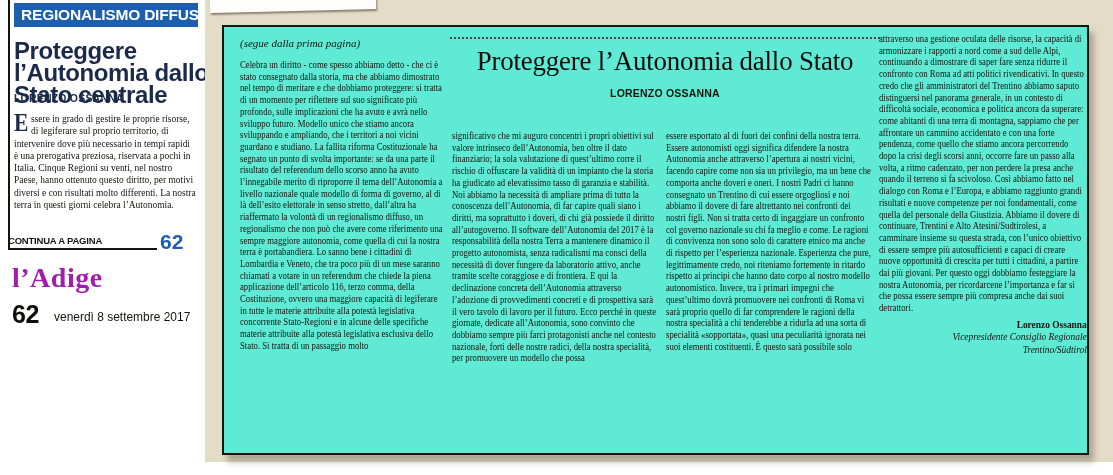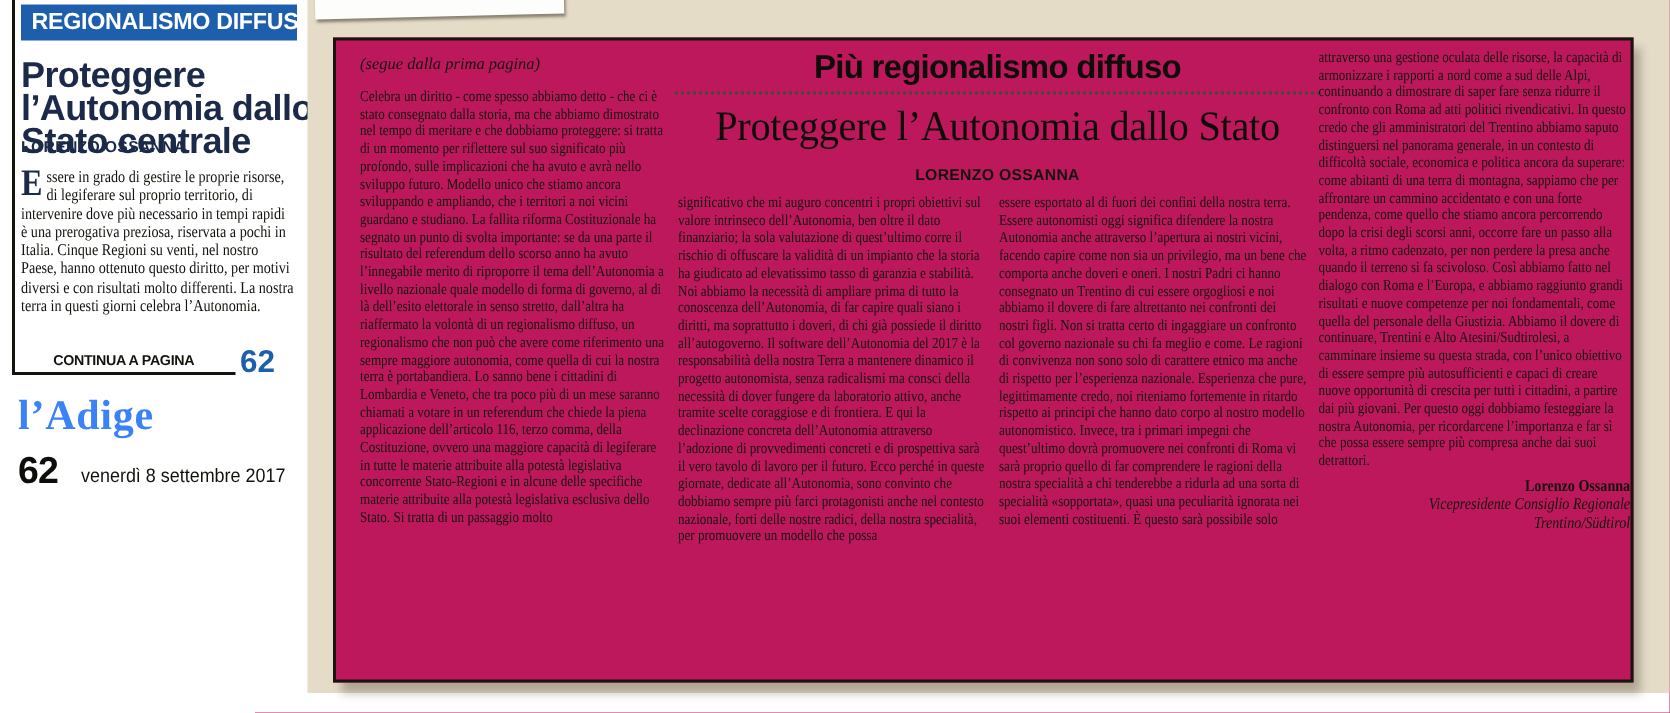--- a/index.html
+++ b/index.html
@@ -35,54 +35,54 @@
     position:absolute; left:14px; top:112px; width:212px;
     font-size:11px; line-height:12.3px; color:#14120d;
     transform:scaleX(0.86); transform-origin:0 0;
   }
   .dropcap{
     float:left; font-size:25px; line-height:22px; font-weight:700;
     color:var(--navy); padding-right:3px;
   }
   .continua-row{
     position:absolute; left:8px; top:234px; width:149px; height:16px;
-    border-bottom:2px solid #15130d; text-align:center;
+    border-bottom:2px solid #15130d; text-align:left;
     font-family:"Liberation Sans", sans-serif; font-weight:700;
     font-size:9.5px; line-height:14px; letter-spacing:-0.2px; color:#15130d;
   }
   .continua-num{
     position:absolute; left:160px; top:230px;
     font-family:"Liberation Sans", sans-serif; font-weight:700;
     font-size:21px; color:var(--accent-blue);
   }
   .masthead{
     position:absolute; left:12px; top:262px;
     font-family:"Liberation Serif", serif; font-weight:700;
-    font-size:28px; letter-spacing:0.5px; color:#3b82f6;
+    font-size:28px; letter-spacing:0.5px; color:#a21caf;
   }
   .folio-num{
     position:absolute; left:12px; top:300px;
     font-family:"Liberation Sans", sans-serif; font-weight:700;
     font-size:25px; letter-spacing:-0.5px; color:#0e0d0a;
   }
   .folio-date{
     position:absolute; left:54px; top:309px;
     font-family:"Liberation Sans", sans-serif; font-size:13px;
     color:#14120d; transform:scaleX(0.92); transform-origin:0 0;
   }
   
   .panel{position:absolute; left:205px; top:0; width:908px; height:462px; background:var(--beige);}
   .page-behind{
     position:absolute; left:210px; top:-7px; width:166px; height:18px;
     background:#fdfdfb; transform:rotate(-1.4deg);
     box-shadow:1px 2px 2px rgba(60,55,40,0.55);
   }
   .article-box{
     position:absolute; left:222px; top:25px; width:867px; height:430px;
-    background:#be185d; border:2px solid var(--border-ink);
+    background:#5eead4; border:2px solid var(--border-ink);
     box-shadow:5px 7px 6px rgba(70,63,45,0.35);
     overflow:hidden;
   }
   .note{
     position:absolute; left:16px; top:10px; width:220px;
     font-style:italic; font-size:11px; color:#14120d;
   }
   .col{
     position:absolute; width:240px;
     font-size:10.2px; line-height:11.7px; color:#14120d;
@@ -135,21 +135,20 @@
 <div class="folio-date">venerdì 8 settembre 2017</div>
 
 <div class="panel"></div>
 <div class="page-behind"></div>
 
 <div class="article-box">
 
   <div class="note">(segue dalla prima pagina)</div>
 
   <div class="header-block">
-    <div class="art-kicker">Più regionalismo diffuso</div>
     <div class="dotted-rule"></div>
     <div class="art-headline">Proteggere l’Autonomia dallo Stato</div>
     <div class="art-byline">LORENZO OSSANNA</div>
   </div>
 
   <div class="col col-1">Celebra un diritto - come spesso abbiamo detto - che ci è stato consegnato dalla storia, ma che abbiamo dimostrato nel tempo di meritare e che dobbiamo proteggere: si tratta di un momento per riflettere sul suo significato più profondo, sulle implicazioni che ha avuto e avrà nello sviluppo futuro. Modello unico che stiamo ancora sviluppando e ampliando, che i territori a noi vicini guardano e studiano. La fallita riforma Costituzionale ha segnato un punto di svolta importante: se da una parte il risultato del referendum dello scorso anno ha avuto l’innegabile merito di riproporre il tema dell’Autonomia a livello nazionale quale modello di forma di governo, al di là dell’esito elettorale in senso stretto, dall’altra ha riaffermato la volontà di un regionalismo diffuso, un regionalismo che non può che avere come riferimento una sempre maggiore autonomia, come quella di cui la nostra terra è portabandiera. Lo sanno bene i cittadini di Lombardia e Veneto, che tra poco più di un mese saranno chiamati a votare in un referendum che chiede la piena applicazione dell’articolo 116, terzo comma, della Costituzione, ovvero una maggiore capacità di legiferare in tutte le materie attribuite alla potestà legislativa concorrente Stato-Regioni e in alcune delle specifiche materie attribuite alla potestà legislativa esclusiva dello Stato. Si tratta di un passaggio molto</div>
   <div class="col col-2">significativo che mi auguro concentri i propri obiettivi sul valore intrinseco dell’Autonomia, ben oltre il dato finanziario; la sola valutazione di quest’ultimo corre il rischio di offuscare la validità di un impianto che la storia ha giudicato ad elevatissimo tasso di garanzia e stabilità. Noi abbiamo la necessità di ampliare prima di tutto la conoscenza dell’Autonomia, di far capire quali siano i diritti, ma soprattutto i doveri, di chi già possiede il diritto all’autogoverno. Il software dell’Autonomia del 2017 è la responsabilità della nostra Terra a mantenere dinamico il progetto autonomista, senza radicalismi ma consci della necessità di dover fungere da laboratorio attivo, anche tramite scelte coraggiose e di frontiera. E qui la declinazione concreta dell’Autonomia attraverso l’adozione di provvedimenti concreti e di prospettiva sarà il vero tavolo di lavoro per il futuro. Ecco perché in queste giornate, dedicate all’Autonomia, sono convinto che dobbiamo sempre più farci protagonisti anche nel contesto nazionale, forti delle nostre radici, della nostra specialità, per promuovere un modello che possa</div>
   <div class="col col-3">essere esportato al di fuori dei confini della nostra terra. Essere autonomisti oggi significa difendere la nostra Autonomia anche attraverso l’apertura ai nostri vicini, facendo capire come non sia un privilegio, ma un bene che comporta anche doveri e oneri. I nostri Padri ci hanno consegnato un Trentino di cui essere orgogliosi e noi abbiamo il dovere di fare altrettanto nei confronti dei nostri figli. Non si tratta certo di ingaggiare un confronto col governo nazionale su chi fa meglio e come. Le ragioni di convivenza non sono solo di carattere etnico ma anche di rispetto per l’esperienza nazionale. Esperienza che pure, legittimamente credo, noi riteniamo fortemente in ritardo rispetto ai principi che hanno dato corpo al nostro modello autonomistico. Invece, tra i primari impegni che quest’ultimo dovrà promuovere nei confronti di Roma vi sarà proprio quello di far comprendere le ragioni della nostra specialità a chi tenderebbe a ridurla ad una sorta di specialità «sopportata», quasi una peculiarità ignorata nei suoi elementi costituenti. È questo sarà possibile solo</div>
 
   <div class="col col-4">

